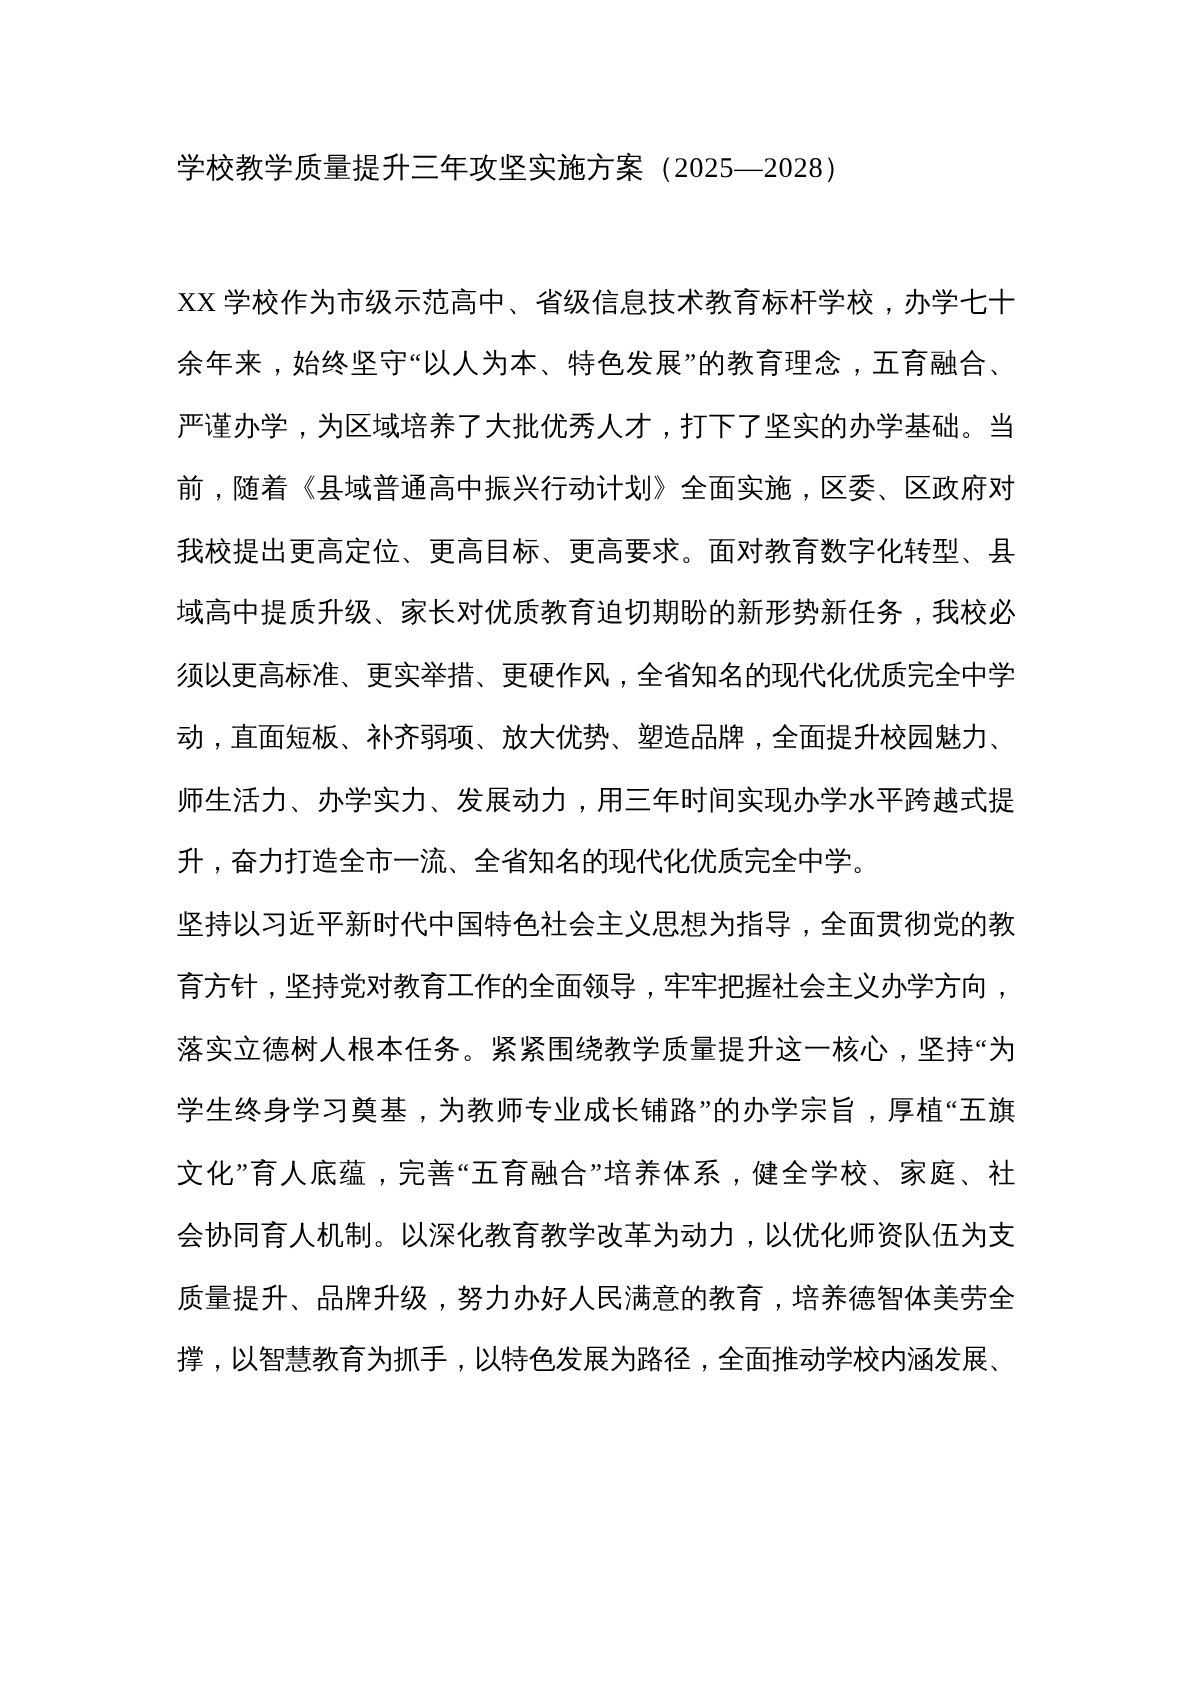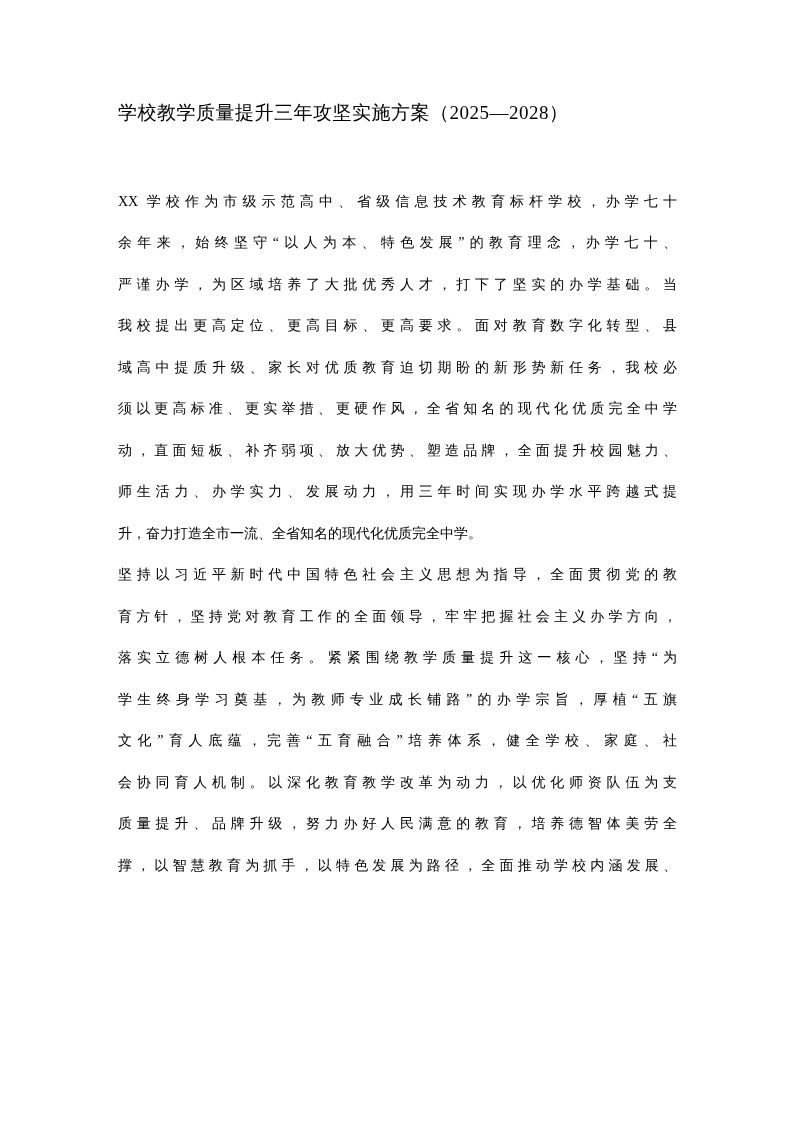--- a/index.html
+++ b/index.html
@@ -25,21 +25,21 @@
   .doc-title {
     margin: 0 0 47px 0;
     font-size: 19px;
     font-weight: normal;
     line-height: 41.5px;
     white-space: nowrap;
     letter-spacing: 0.5px;
   }
   .para {
     margin: 0;
-    font-size: 14px;
+    font-size: 18px;
     line-height: 41.5px;
   }
   .line {
     height: 41.5px;
     text-align: justify;
     text-align-last: justify;
     overflow: hidden;
   }
   .line.line-last {
     text-align-last: left;
@@ -53,22 +53,23 @@
   }
 </style>
 </head>
 <body>
 
 <div class="page">
   <h1 class="doc-title">学校教学质量提升三年攻坚实施方案（2025—2028）</h1>
   <div id="doc-body">
       <div class="para">
         <div class="line">XX 学校作为市级示范高中、省级信息技术教育标杆学校，办学七十</div>
-        <div class="line">余年来，始终坚守“以人为本、特色发展”的教育理念，办学七十、</div>
+        <div class="line">余年来，始终坚守“以人为本、特色发展”的教育理念，五育融合、</div>
         <div class="line">严谨办学，为区域培养了大批优秀人才，打下了坚实的办学基础。当</div>
+        <div class="line">前，随着《县域普通高中振兴行动计划》全面实施，区委、区政府对</div>
         <div class="line">我校提出更高定位、更高目标、更高要求。面对教育数字化转型、县</div>
         <div class="line">域高中提质升级、家长对优质教育迫切期盼的新形势新任务，我校必</div>
         <div class="line">须以更高标准、更实举措、更硬作风，全省知名的现代化优质完全中学</div>
         <div class="line">动，直面短板、补齐弱项、放大优势、塑造品牌，全面提升校园魅力、</div>
         <div class="line">师生活力、办学实力、发展动力，用三年时间实现办学水平跨越式提</div>
         <div class="line line-last">升，奋力打造全市一流、全省知名的现代化优质完全中学。</div>
       </div>
       <div class="para">
         <div class="line">坚持以习近平新时代中国特色社会主义思想为指导，全面贯彻党的教</div>
         <div class="line">育方针，坚持党对教育工作的全面领导，牢牢把握社会主义办学方向，</div>

